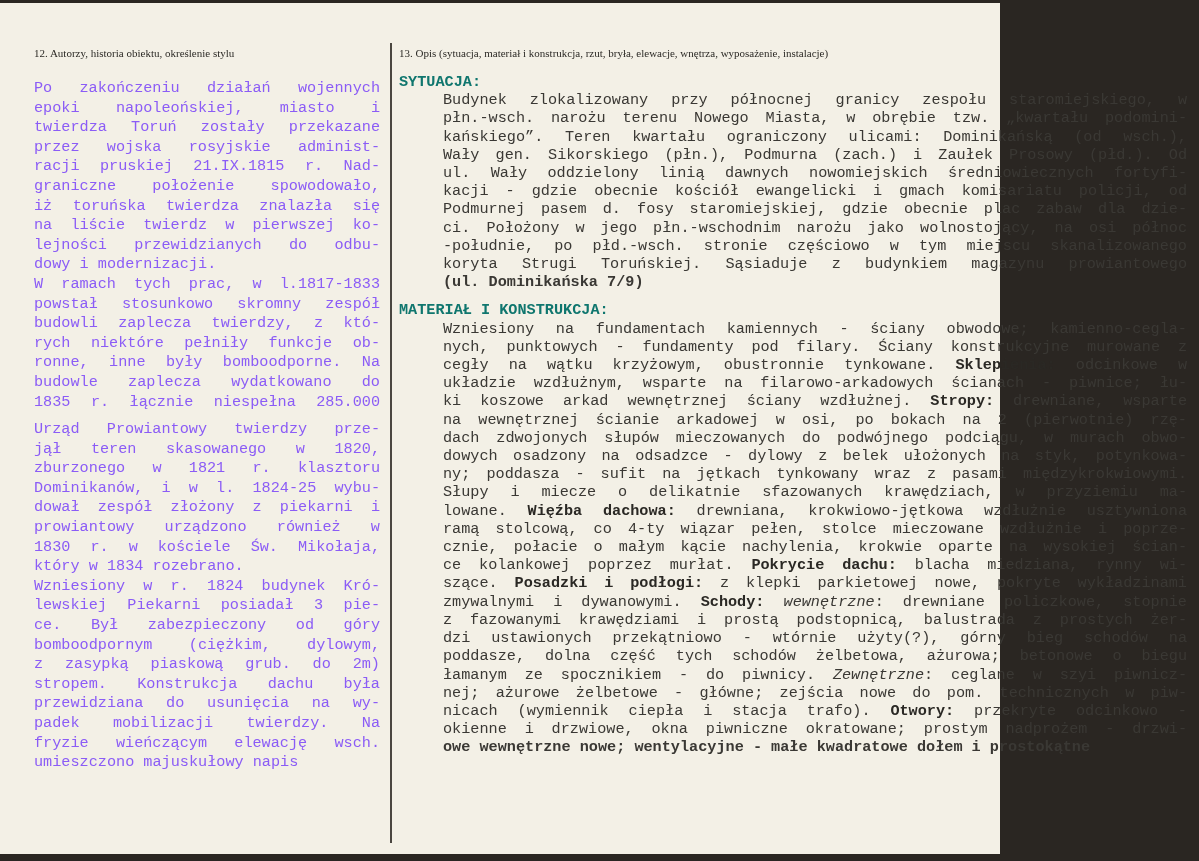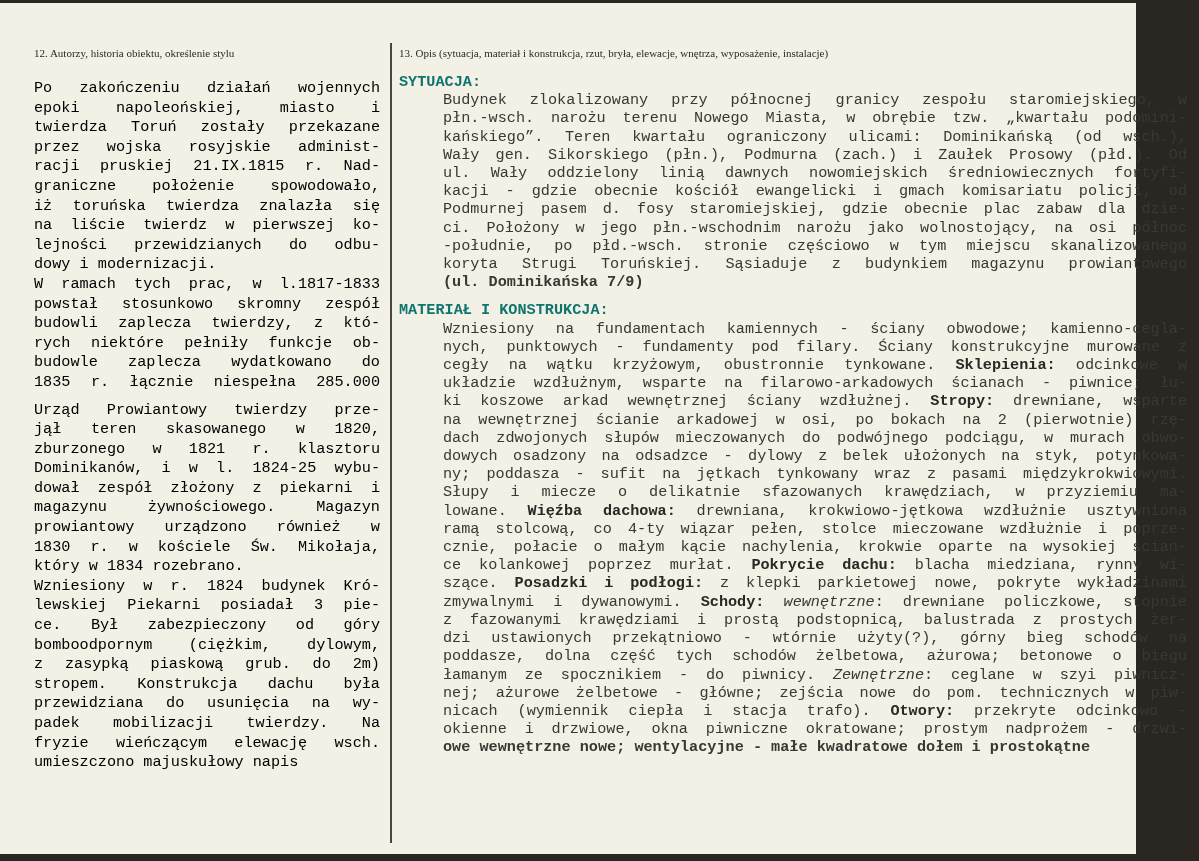--- a/index.html
+++ b/index.html
@@ -3,36 +3,36 @@
 <meta charset="utf-8">
 <style>
   html, body { margin: 0; padding: 0; }
   body {
     width: 1199px; height: 861px; overflow: hidden;
     background: #2a2622;
     position: relative;
     font-family: "Liberation Mono", "DejaVu Sans Mono", monospace;
   }
   .page {
-    position: absolute; left: 0; top: 3px; width: 1136px; height: 851px;
+    position: absolute; left: 0; top: 3px; width: 1000px; height: 851px;
     background: #f3f0e6;
   }
   .col-label {
     position: absolute;
     font-family: "Liberation Serif", "DejaVu Serif", serif;
     font-size: 11px; color: #2c2a26;
     white-space: nowrap;
   }
   .divider {
     position: absolute; left: 390px; top: 40px; width: 2px; height: 800px;
     background: #4a4640;
   }
   .left-col {
     position: absolute; left: 34px; top: 76px; width: 346px;
-    font-size: 15.2px; line-height: 19.6px; color: #000000;
+    font-size: 15.2px; line-height: 19.6px; color: #8b5cf6;
   }
   .left-col .line { display: block; white-space: nowrap; text-align: justify; text-align-last: justify; }
   .left-col .line.last { text-align-last: left; }
   .left-col .para-gap { height: 8px; }
   .right-col {
     position: absolute; left: 399px; top: 70px; width: 788px;
     font-size: 15.2px; line-height: 18.2px; color: #3a3834;
   }
   .right-col .line { display: block; white-space: nowrap; text-align: justify; text-align-last: justify; margin-left: 44px; }
   .right-col .line.last { text-align-last: left; font-weight: bold; }
@@ -58,29 +58,29 @@
       <span class="line">racji pruskiej 21.IX.1815 r. Nad-</span>
       <span class="line">graniczne położenie spowodowało,</span>
       <span class="line">iż toruńska twierdza znalazła się</span>
       <span class="line">na liście twierdz w pierwszej ko-</span>
       <span class="line">lejności przewidzianych do odbu-</span>
       <span class="line last">dowy i modernizacji.</span>
       <span class="line">W ramach tych prac, w l.1817-1833</span>
       <span class="line">powstał stosunkowo skromny zespół</span>
       <span class="line">budowli zaplecza twierdzy, z któ-</span>
       <span class="line">rych niektóre pełniły funkcje ob-</span>
+      <span class="line">ronne, inne były bomboodporne. Na</span>
       <span class="line">budowle zaplecza wydatkowano do</span>
       <span class="line">1835 r. łącznie niespełna 285.000</span>
       <div class="para-gap"></div>
       <span class="line">Urząd Prowiantowy twierdzy prze-</span>
       <span class="line">jął teren skasowanego w 1820,</span>
       <span class="line">zburzonego w 1821 r. klasztoru</span>
       <span class="line">Dominikanów, i w l. 1824-25 wybu-</span>
       <span class="line">dował zespół złożony z piekarni i</span>
-      <span class="line">magazynu żywnościowego. Magazyn</span>
       <span class="line">prowiantowy urządzono również w</span>
       <span class="line">1830 r. w kościele Św. Mikołaja,</span>
       <span class="line last">który w 1834 rozebrano.</span>
       <span class="line">Wzniesiony w r. 1824 budynek Kró-</span>
       <span class="line">lewskiej Piekarni posiadał 3 pie-</span>
       <span class="line">ce. Był zabezpieczony od góry</span>
       <span class="line">bomboodpornym (ciężkim, dylowym,</span>
       <span class="line">z zasypką piaskową grub. do 2m)</span>
       <span class="line">stropem. Konstrukcja dachu była</span>
       <span class="line">przewidziana do usunięcia na wy-</span>

